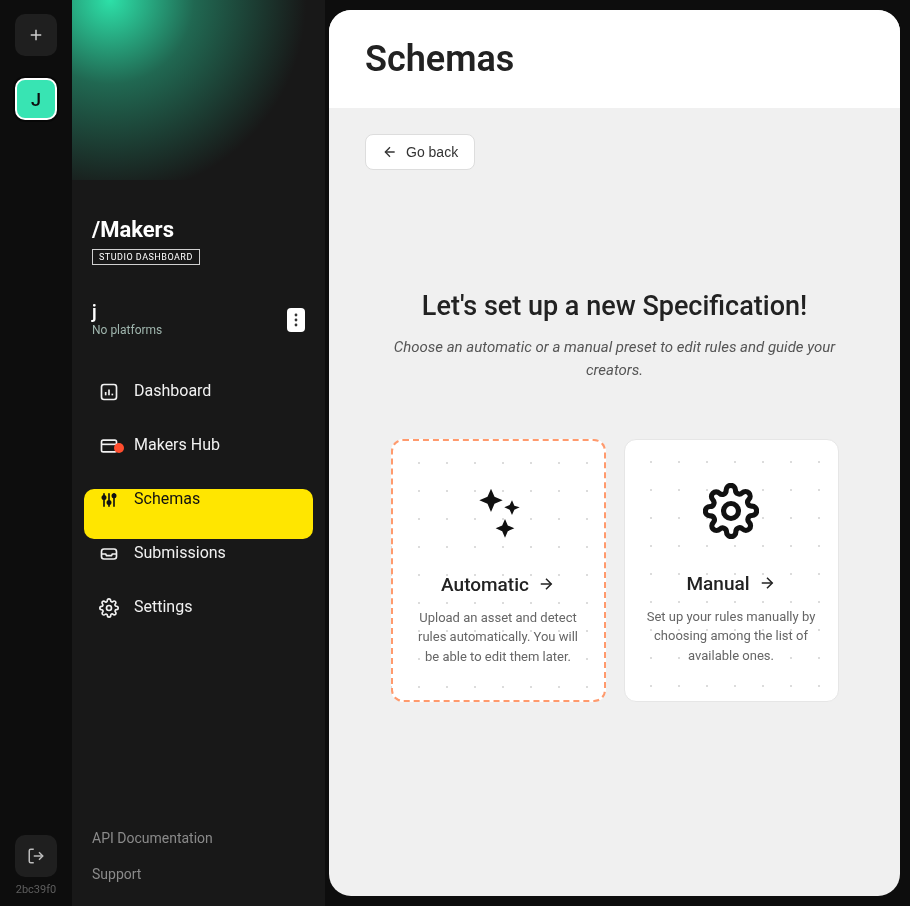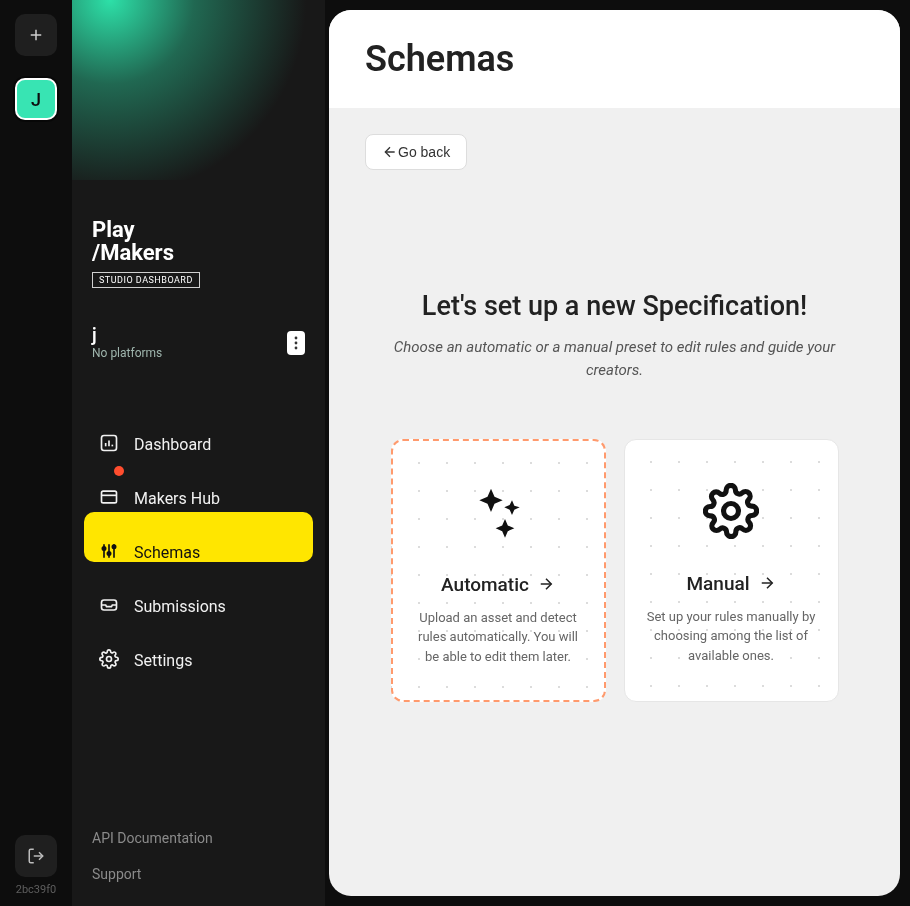--- a/index.html
+++ b/index.html
@@ -99,21 +99,21 @@
     color:#333;
     flex-shrink: 0;
   }
 
   .nav {
     margin-top: 34px;
     padding: 0 12px;
     display:flex; flex-direction: column; gap: 4px;
   }
   .nav-item {
-    display:flex; align-items:flex-end; gap: 14px;
+    display:flex; align-items:flex-start; gap: 14px;
     height: 50px;
     padding: 0 14px;
     border-radius: 10px;
     color: #f1f1f1;
     font-size: 16px;
     cursor:pointer;
     position:relative;
   }
   .nav-item.active { background: #ffe600; color:#111; }
   .nav-icon { width:22px; height:22px; display:flex;align-items:center;justify-content:center; flex-shrink:0; }
@@ -151,21 +151,21 @@
     padding: 28px 36px;
   }
   .main-title { font-size: 36px; font-weight:600; color:#222; }
 
   .main-body {
     padding: 26px 36px;
     flex:1;
     overflow:auto;
   }
   .back-btn {
-    display:inline-flex; align-items:center; gap:0;
+    display:inline-flex; align-items:center; gap:8px;
     background:#fff; border:1px solid #ddd; border-radius:8px;
     padding: 9px 16px;
     font-size:14px; color:#333;
     cursor:pointer;
   }
 
   .setup {
     margin-top: 120px;
     text-align:center;
   }
@@ -225,21 +225,20 @@
         <line x1="21" y1="12" x2="9" y2="12"></line>
       </svg>
   </div>
   <div class="rail-version">2bc39f0</div>
 </div>
 
 <div class="sidebar">
   <div class="sidebar-top-bg"></div>
 
   <div class="brand">
-    <div class="brand-title">Play</div>
     <div class="brand-sub">/Makers</div>
     <span class="brand-badge">STUDIO DASHBOARD</span>
   </div>
 
   <div class="workspace">
     <div>
       <div class="workspace-name">j</div>
       <div class="workspace-sub">No platforms</div>
     </div>
     <div class="workspace-more">

